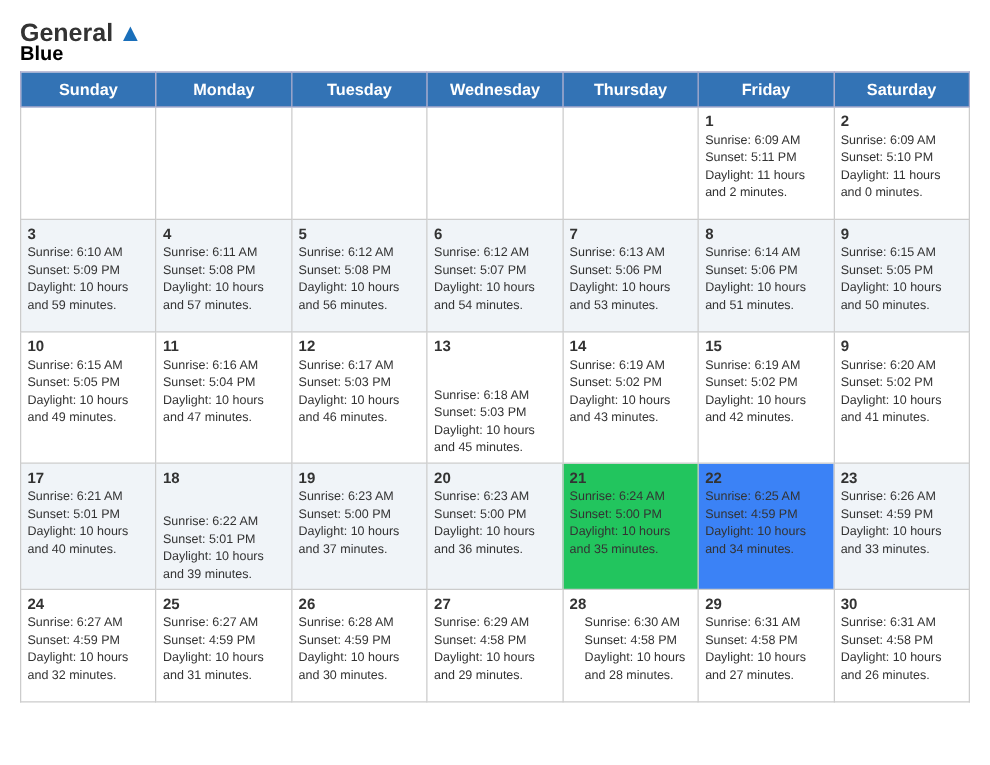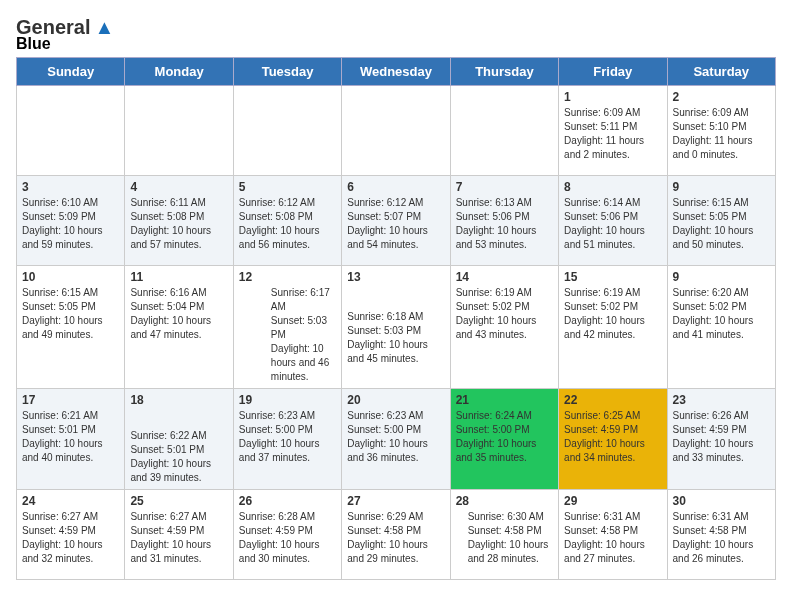--- a/index.html
+++ b/index.html
@@ -179,21 +179,21 @@
 Daylight: 10 hours and 49 minutes.</div>
         </td>
         <td>
           <span class="day-num">11</span>
           <div class="day-info" style="white-space: pre-line;">Sunrise: 6:16 AM
 Sunset: 5:04 PM
 Daylight: 10 hours and 47 minutes.</div>
         </td>
         <td>
           <span class="day-num">12</span>
-          <div class="day-info" style="white-space: pre-line; margin-left: 32px;">Sunrise: 6:17 AM
+          <div class="day-info" style="white-space: pre-line;">Sunrise: 6:17 AM
 Sunset: 5:03 PM
 Daylight: 10 hours and 46 minutes.</div>
         </td>
         <td>
           <span class="day-num">13</span>
           <div class="day-info" style="white-space: pre-line; margin-top: 26px;">Sunrise: 6:18 AM
 Sunset: 5:03 PM
 Daylight: 10 hours and 45 minutes.</div>
         </td>
         <td>
@@ -239,21 +239,21 @@
           <div class="day-info" style="white-space: pre-line;">Sunrise: 6:23 AM
 Sunset: 5:00 PM
 Daylight: 10 hours and 36 minutes.</div>
         </td>
         <td style="background-color: #22c55e;">
           <span class="day-num">21</span>
           <div class="day-info" style="white-space: pre-line;">Sunrise: 6:24 AM
 Sunset: 5:00 PM
 Daylight: 10 hours and 35 minutes.</div>
         </td>
-        <td style="background-color: #eab308;">
+        <td style="background-color: #3b82f6;">
           <span class="day-num">22</span>
           <div class="day-info" style="white-space: pre-line;">Sunrise: 6:25 AM
 Sunset: 4:59 PM
 Daylight: 10 hours and 34 minutes.</div>
         </td>
         <td style="background-color: rgb(240, 244, 248);">
           <span class="day-num">23</span>
           <div class="day-info" style="white-space: pre-line;">Sunrise: 6:26 AM
 Sunset: 4:59 PM
 Daylight: 10 hours and 33 minutes.</div>

